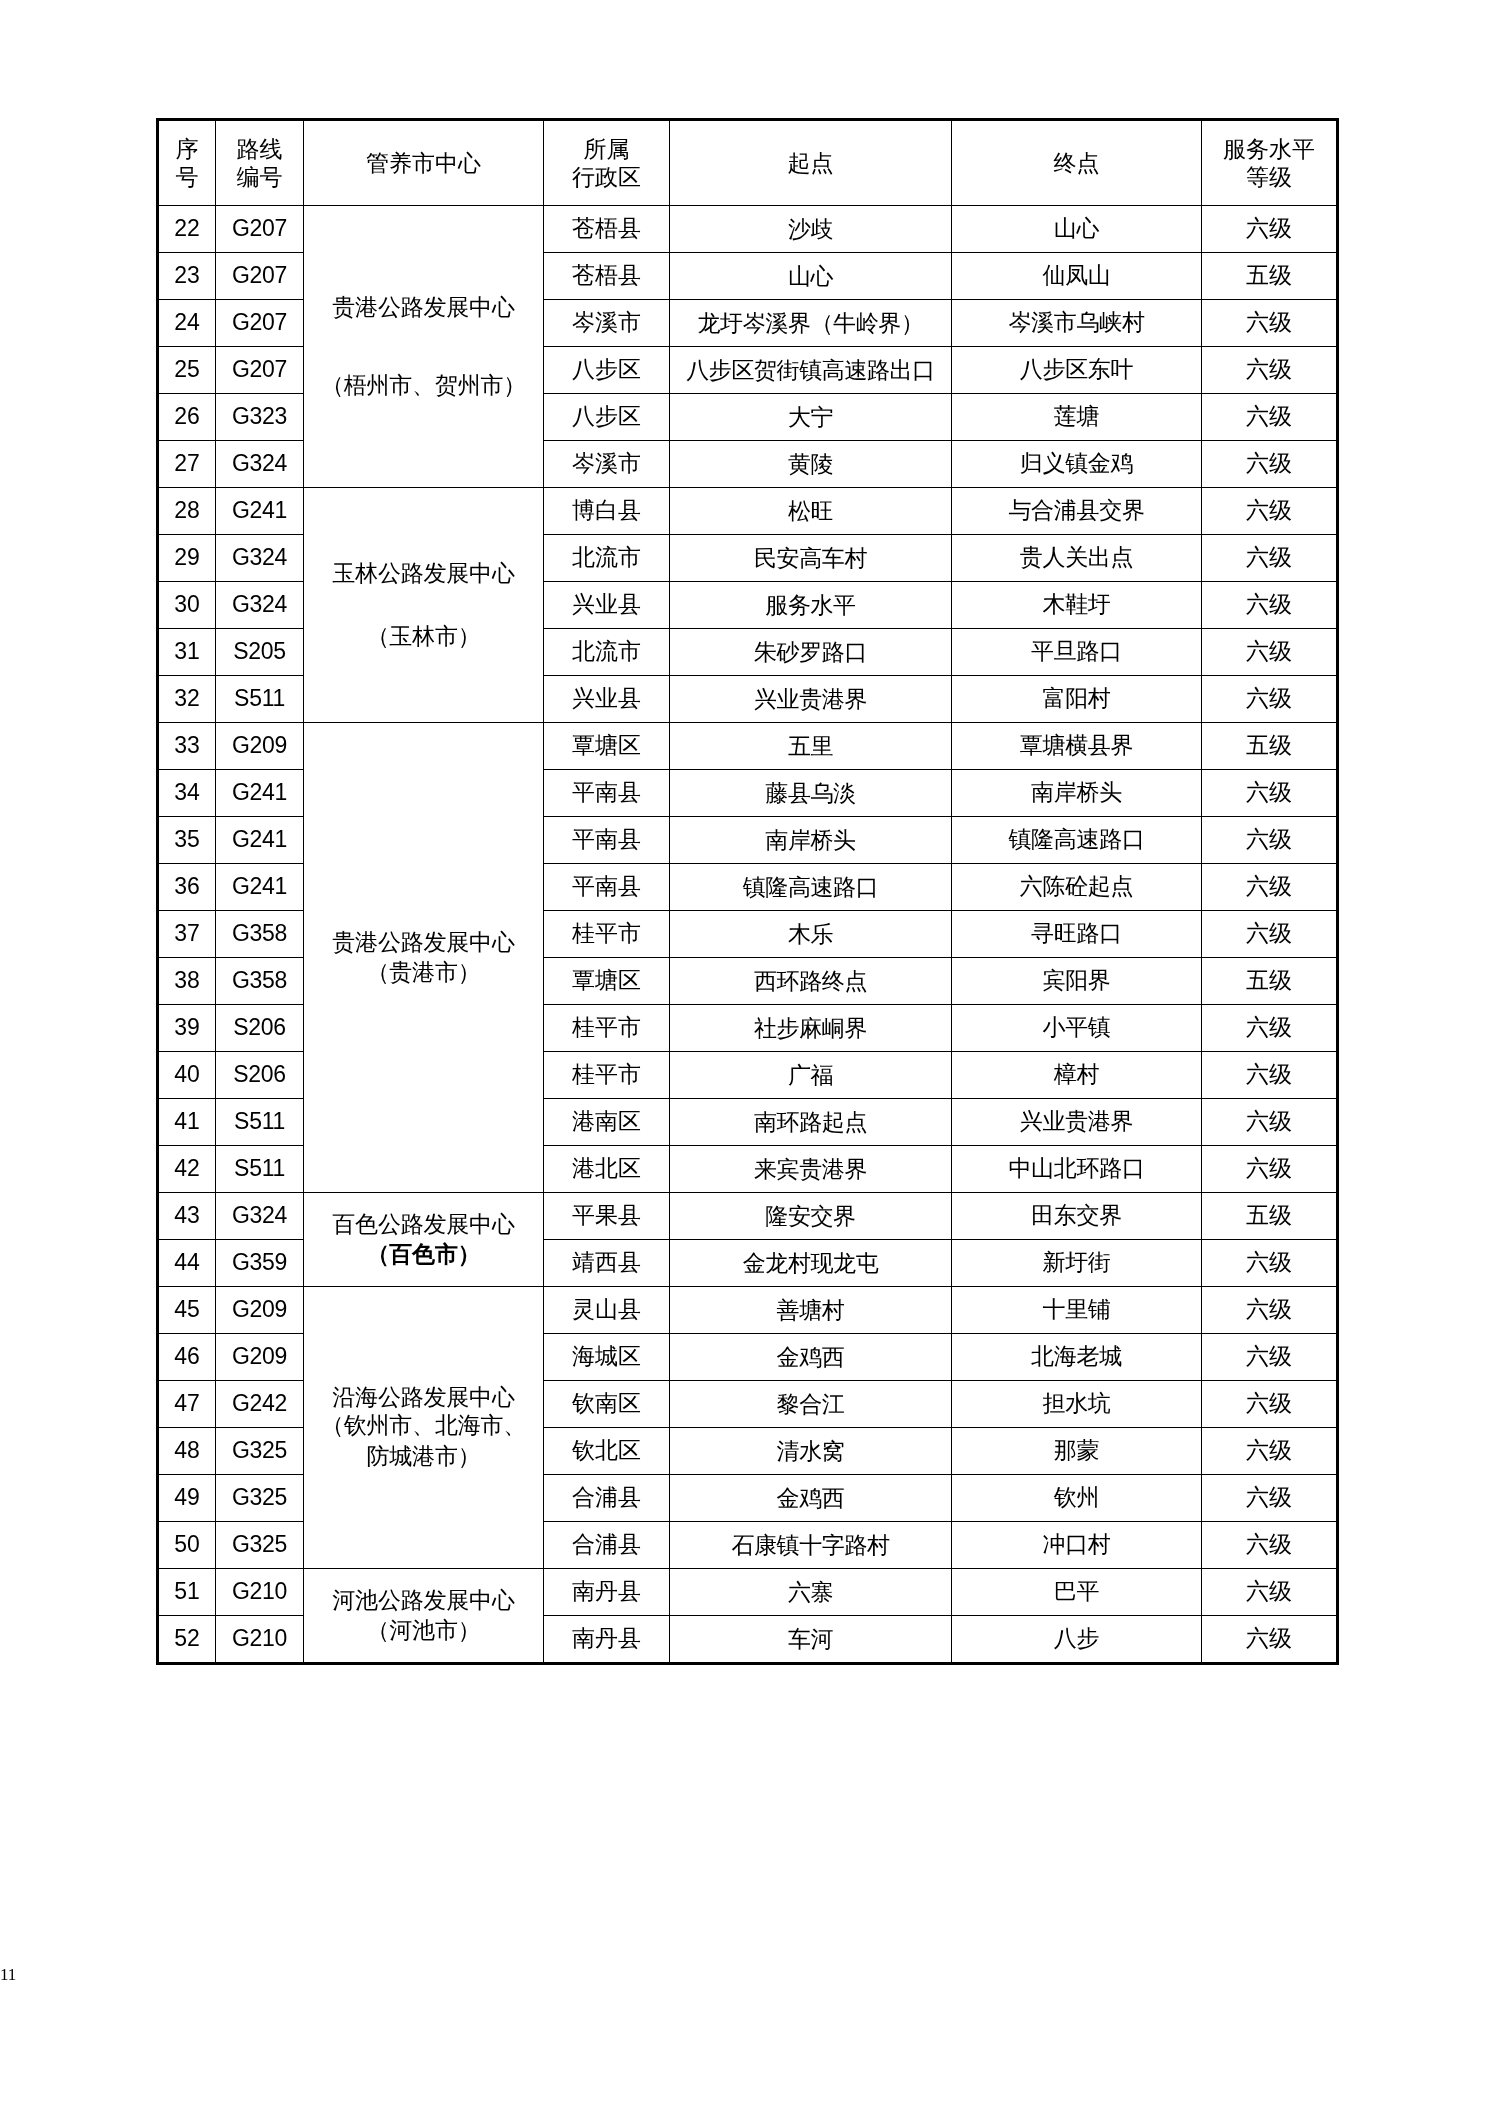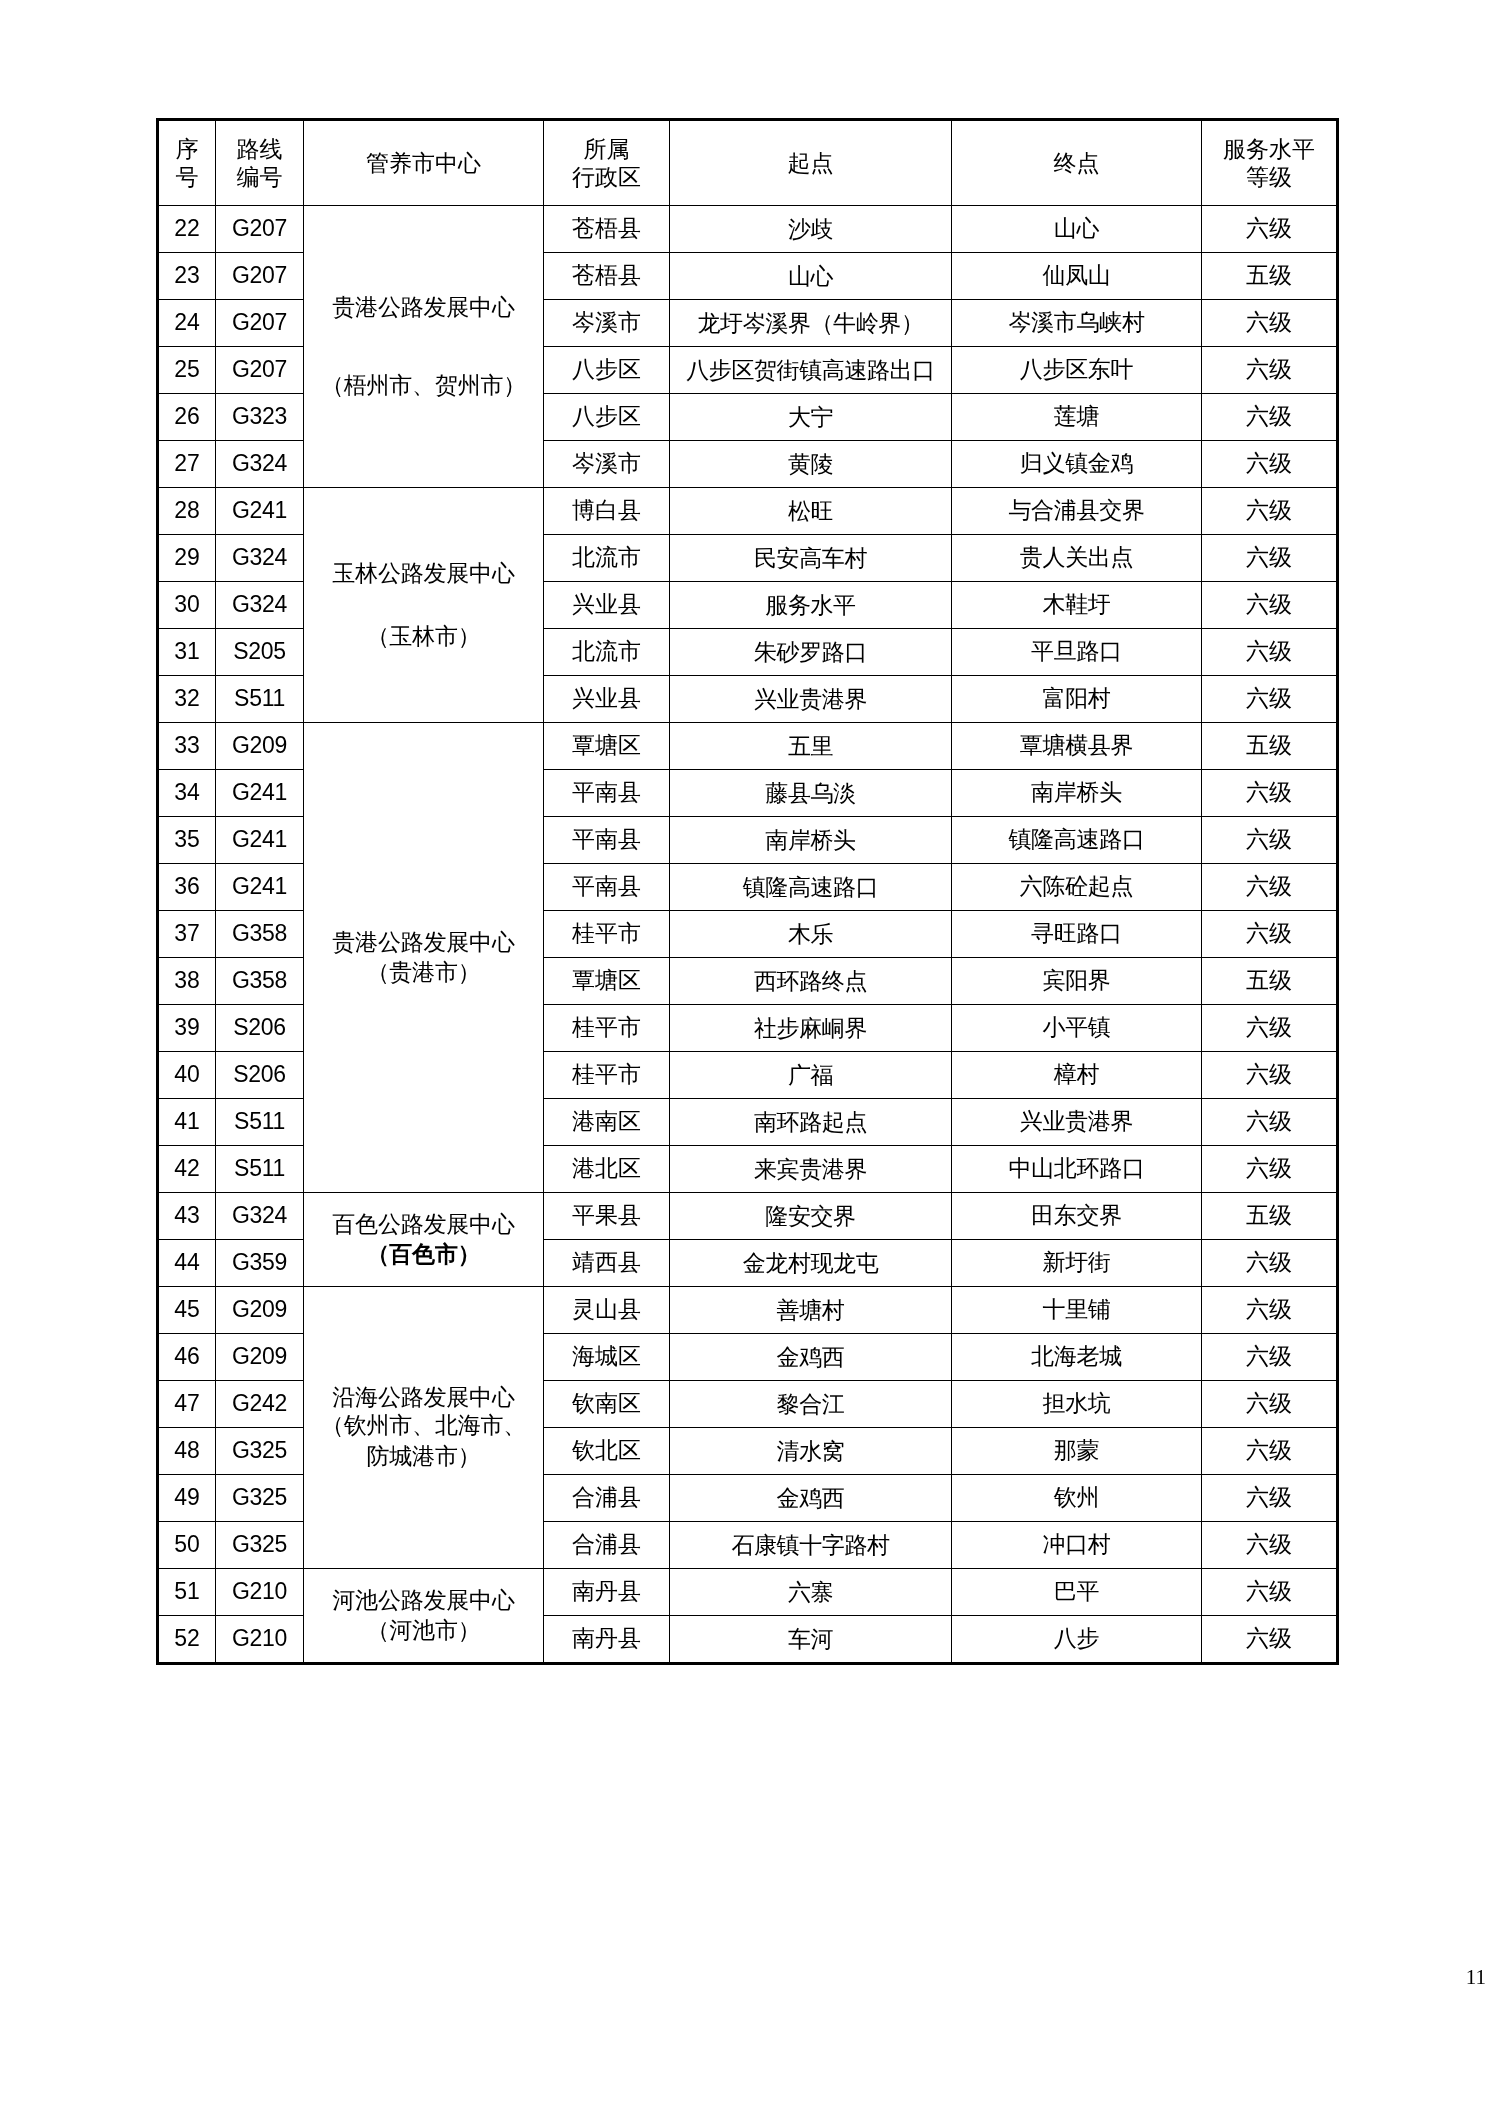--- a/index.html
+++ b/index.html
@@ -86,22 +86,22 @@
   td.end-cell {
     font-size: 23px;
     letter-spacing: -0.3px;
   }
   .hdr-two-line { display: block; }
   .page-number {
     position: absolute;
     left: 0;
     right: 2px;
     top: 1965px;
-    text-align: right;
-    font-size: 21px;
+    text-align: left;
+    font-size: 17px;
     font-family: "Liberation Serif", "DejaVu Serif", serif;
   }
 </style>
 </head>
 <body>
 
 <div class="page">
 
   <div class="table-wrap">
     <table class="road-table">

